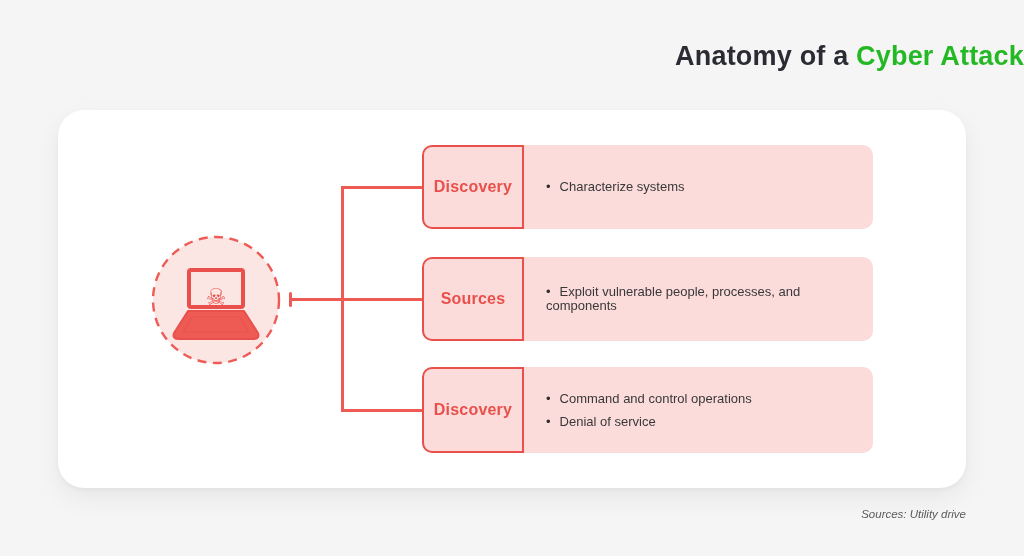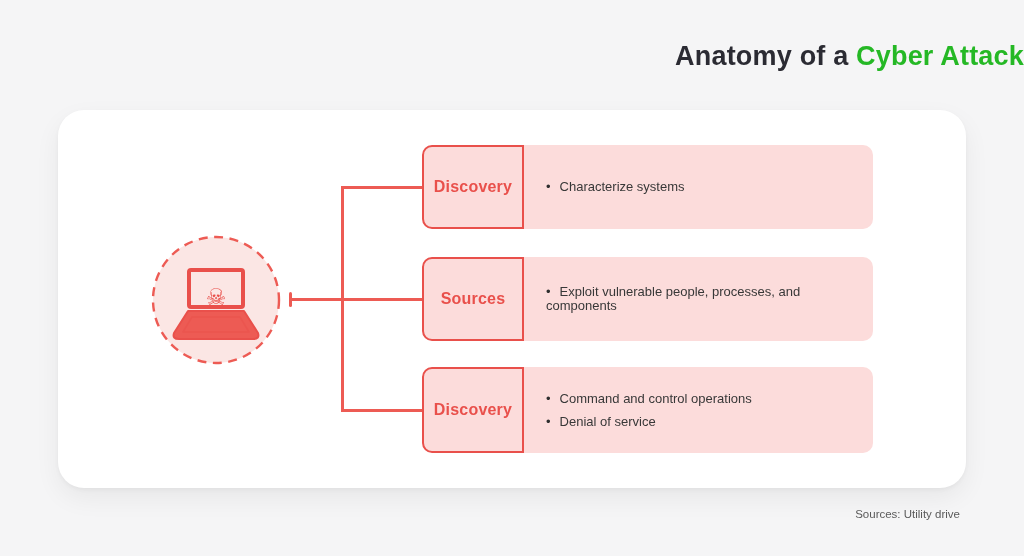--- a/index.html
+++ b/index.html
@@ -47,22 +47,22 @@
               justify-content:center;z-index:2;
               color:var(--red);font-weight:bold;font-size:16px;letter-spacing:.2px}
   .step-body{position:absolute;left:90px;top:0;width:361px;height:100%;
              background:var(--pink);border-radius:10px;
              display:flex;flex-direction:column;justify-content:center;
              padding-left:34px;padding-right:4px}
   .step-body ul{list-style:none;display:flex;flex-direction:column;gap:9px}
   .step-body li{font-size:13px;color:var(--text);line-height:14px}
   .step-body li::before{content:"•";color:#2f2f2f;margin-right:9px;font-size:13px}
 
-  .source{position:absolute;right:64px;top:508px;font-size:11.5px;
-          color:var(--muted)}
+  .source{position:absolute;right:58px;top:508px;font-size:11.5px;
+          font-style:italic;color:var(--muted)}
 </style>
 </head>
 <body>
 
 <div class="stage">
 
   <h1 class="title"><span>Anatomy of a</span><span class="hl">Cyber Attack</span></h1>
 
   <div class="card">
 

